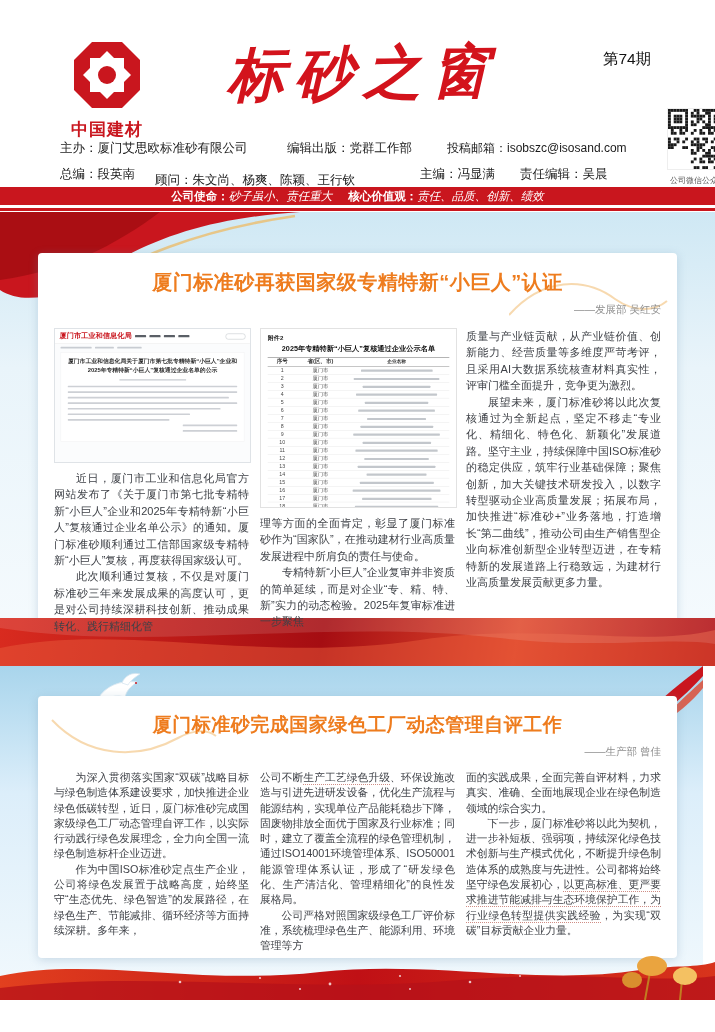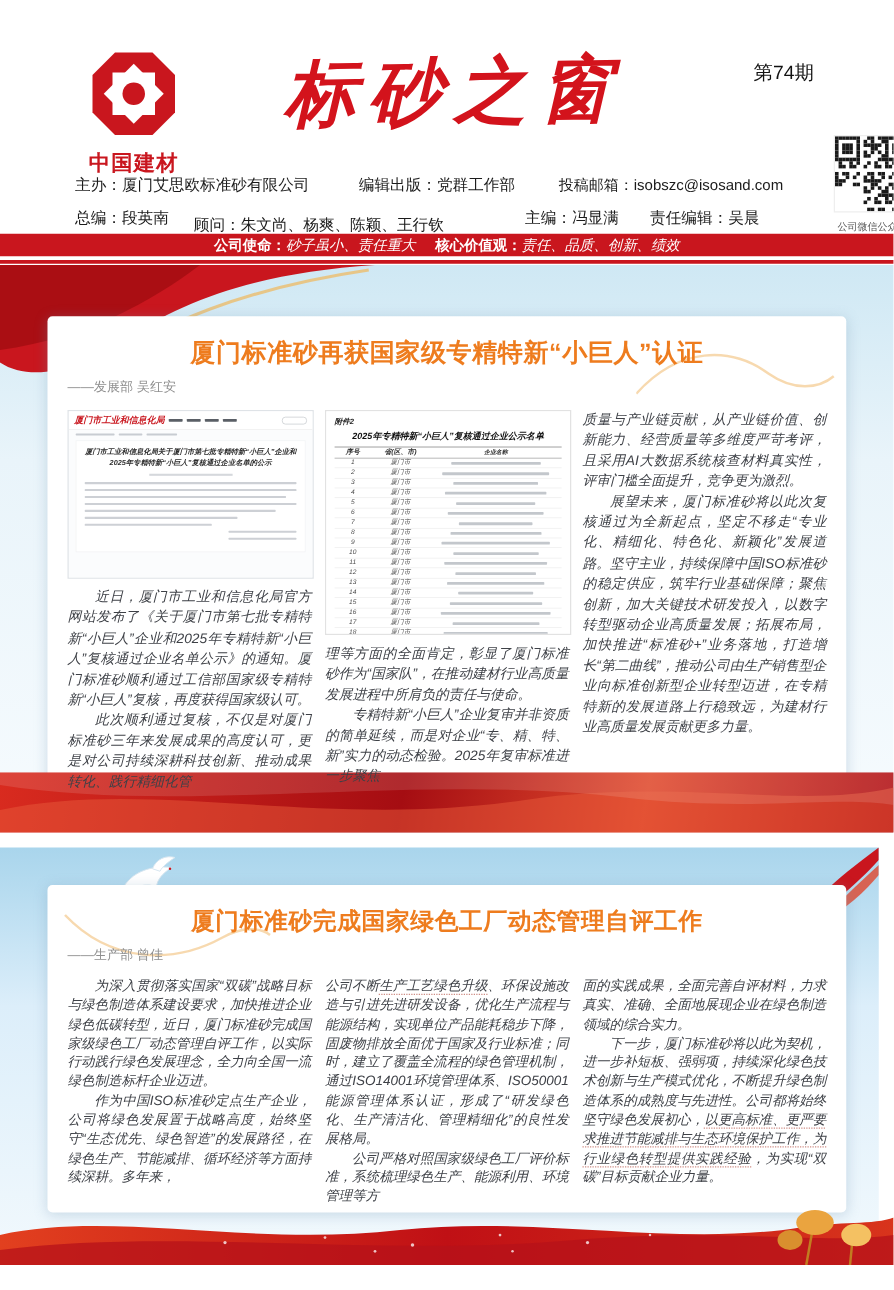--- a/index.html
+++ b/index.html
@@ -21,34 +21,34 @@
   .banner{position:absolute;top:187px;left:0;right:0;height:18px;background:#c9161e;color:#fff;
     display:flex;justify-content:center;align-items:center;gap:16px;font-size:11.5px;white-space:nowrap;}
   .banner b{font-weight:bold;}
   .banner i{font-style:italic;font-family:"DejaVu Serif","Liberation Serif",serif;font-weight:normal;}
   .stripe{position:absolute;top:208px;left:0;right:0;height:2.5px;background:#c9161e;}
 
   
   .sec1{position:absolute;top:212px;left:0;right:0;height:446px;
     background:linear-gradient(180deg,#cfe8f4 0%,#e9f4fa 35%,#f6fbfe 100%);}
   .sec2{position:absolute;top:666px;left:0;right:12px;height:334px;
-    background:linear-gradient(180deg,#a9d5ec 0%,#dceefa 38%,#f2f9fd 100%);margin-top:12px;}
+    background:linear-gradient(180deg,#a9d5ec 0%,#dceefa 38%,#f2f9fd 100%);}
   .corner-ribbon{position:absolute;left:0;top:0;}
   .sec2-ribbon{position:absolute;right:0;top:0;}
   .dove{position:absolute;left:92px;top:6px;}
 
   .card{position:absolute;background:#fff;border-radius:4px;box-shadow:0 2px 10px rgba(110,145,175,.3);
     box-sizing:border-box;padding:16px 16px 10px;}
   .card1{left:38px;top:41px;width:639px;height:384px;}
   .card2{left:38px;top:30px;width:639px;height:262px;}
   .swirl{position:absolute;pointer-events:none;}
   .a-title{margin:0;text-align:center;color:#ee7c1e;font-size:20px;font-weight:bold;letter-spacing:.5px;position:relative;z-index:2;}
   .card2 .a-title{font-size:19px;}
-  .byline{text-align:left;color:#8f8f8f;font-size:10.5px;margin-top:7px;position:relative;z-index:2;}
-  .cols{display:flex;gap:11px;margin-top:11px;position:relative;z-index:2;font-style:italic;}
+  .byline{text-align:right;color:#8f8f8f;font-size:10.5px;margin-top:7px;position:relative;z-index:2;}
+  .cols{display:flex;gap:11px;margin-top:11px;position:relative;z-index:2;}
   .col{flex:1;min-width:0;text-align:justify;color:#3e4147;}
   .a1 .col{font-size:11px;line-height:16.4px;}
   .a2 .col{font-size:10.8px;line-height:15.3px;}
   .col p{margin:0;}
   .para{text-indent:2em;}
   .cont{text-indent:0;}
   .dotted-u{text-decoration:underline dotted #cf8d85;text-underline-offset:3px;}
 
   
   .gov-shot{width:195px;height:133px;border:1px solid #dfe3e7;background:#fff;overflow:hidden;margin-bottom:7px;}

